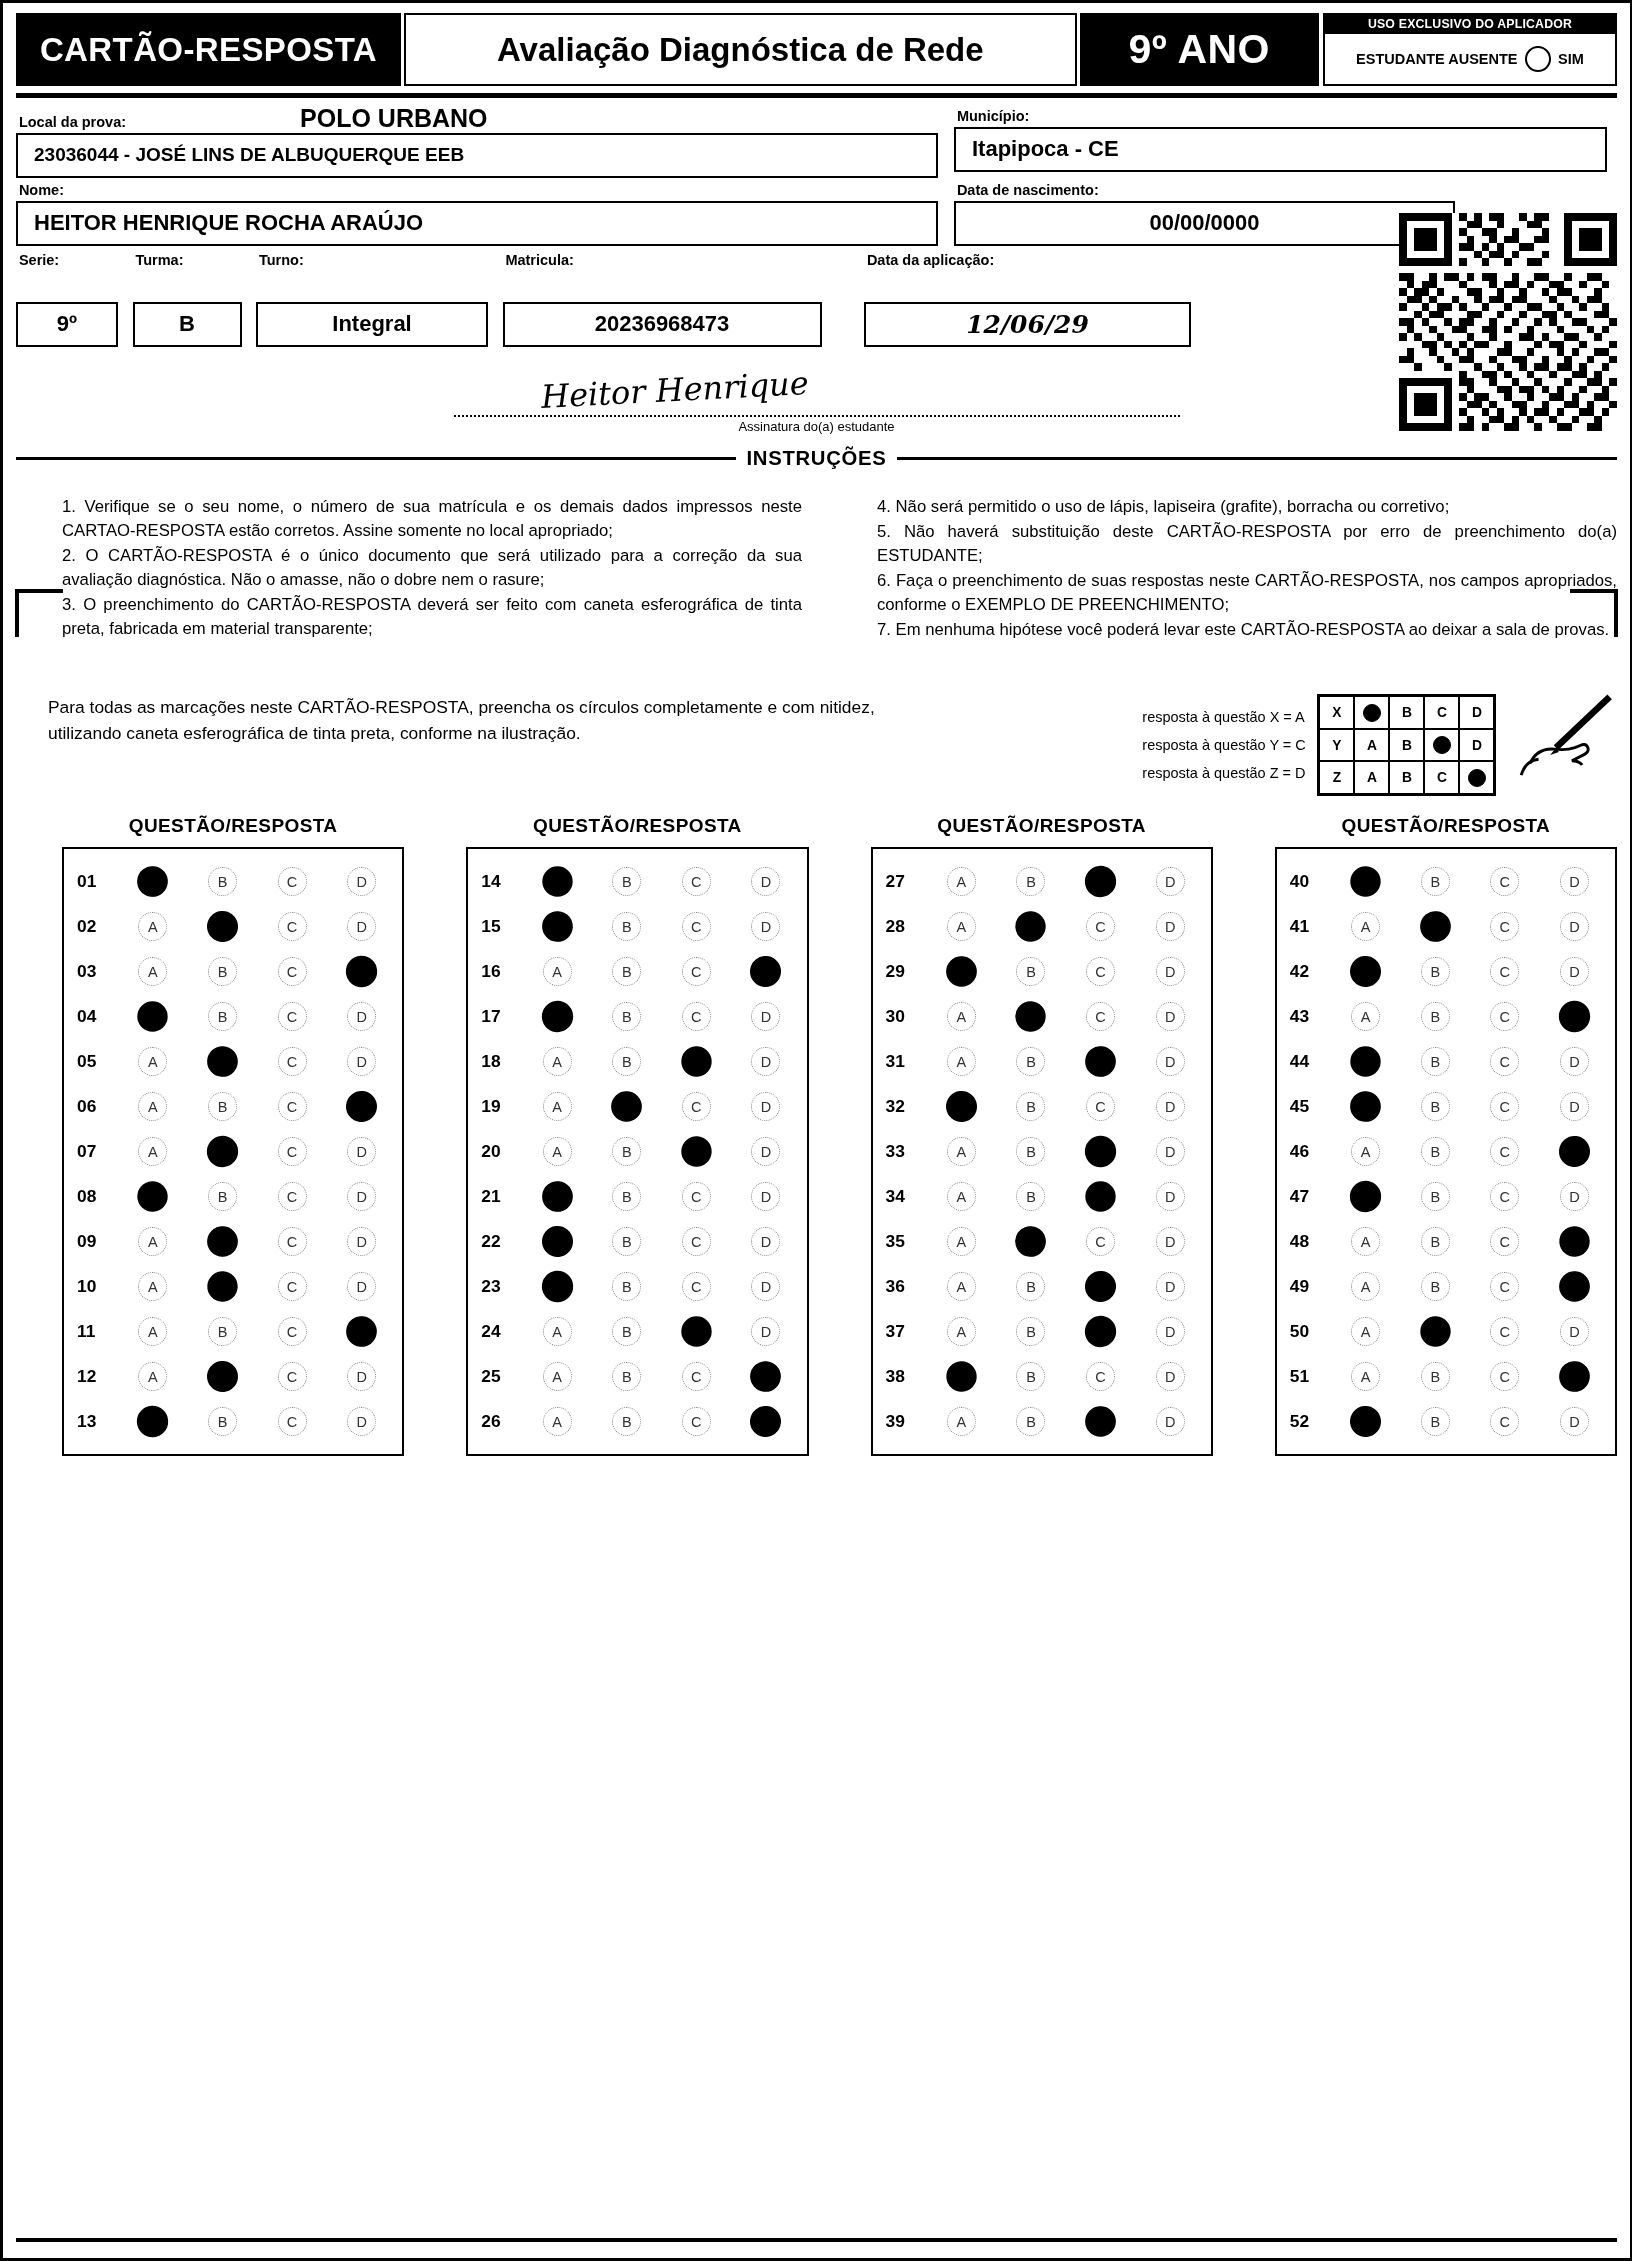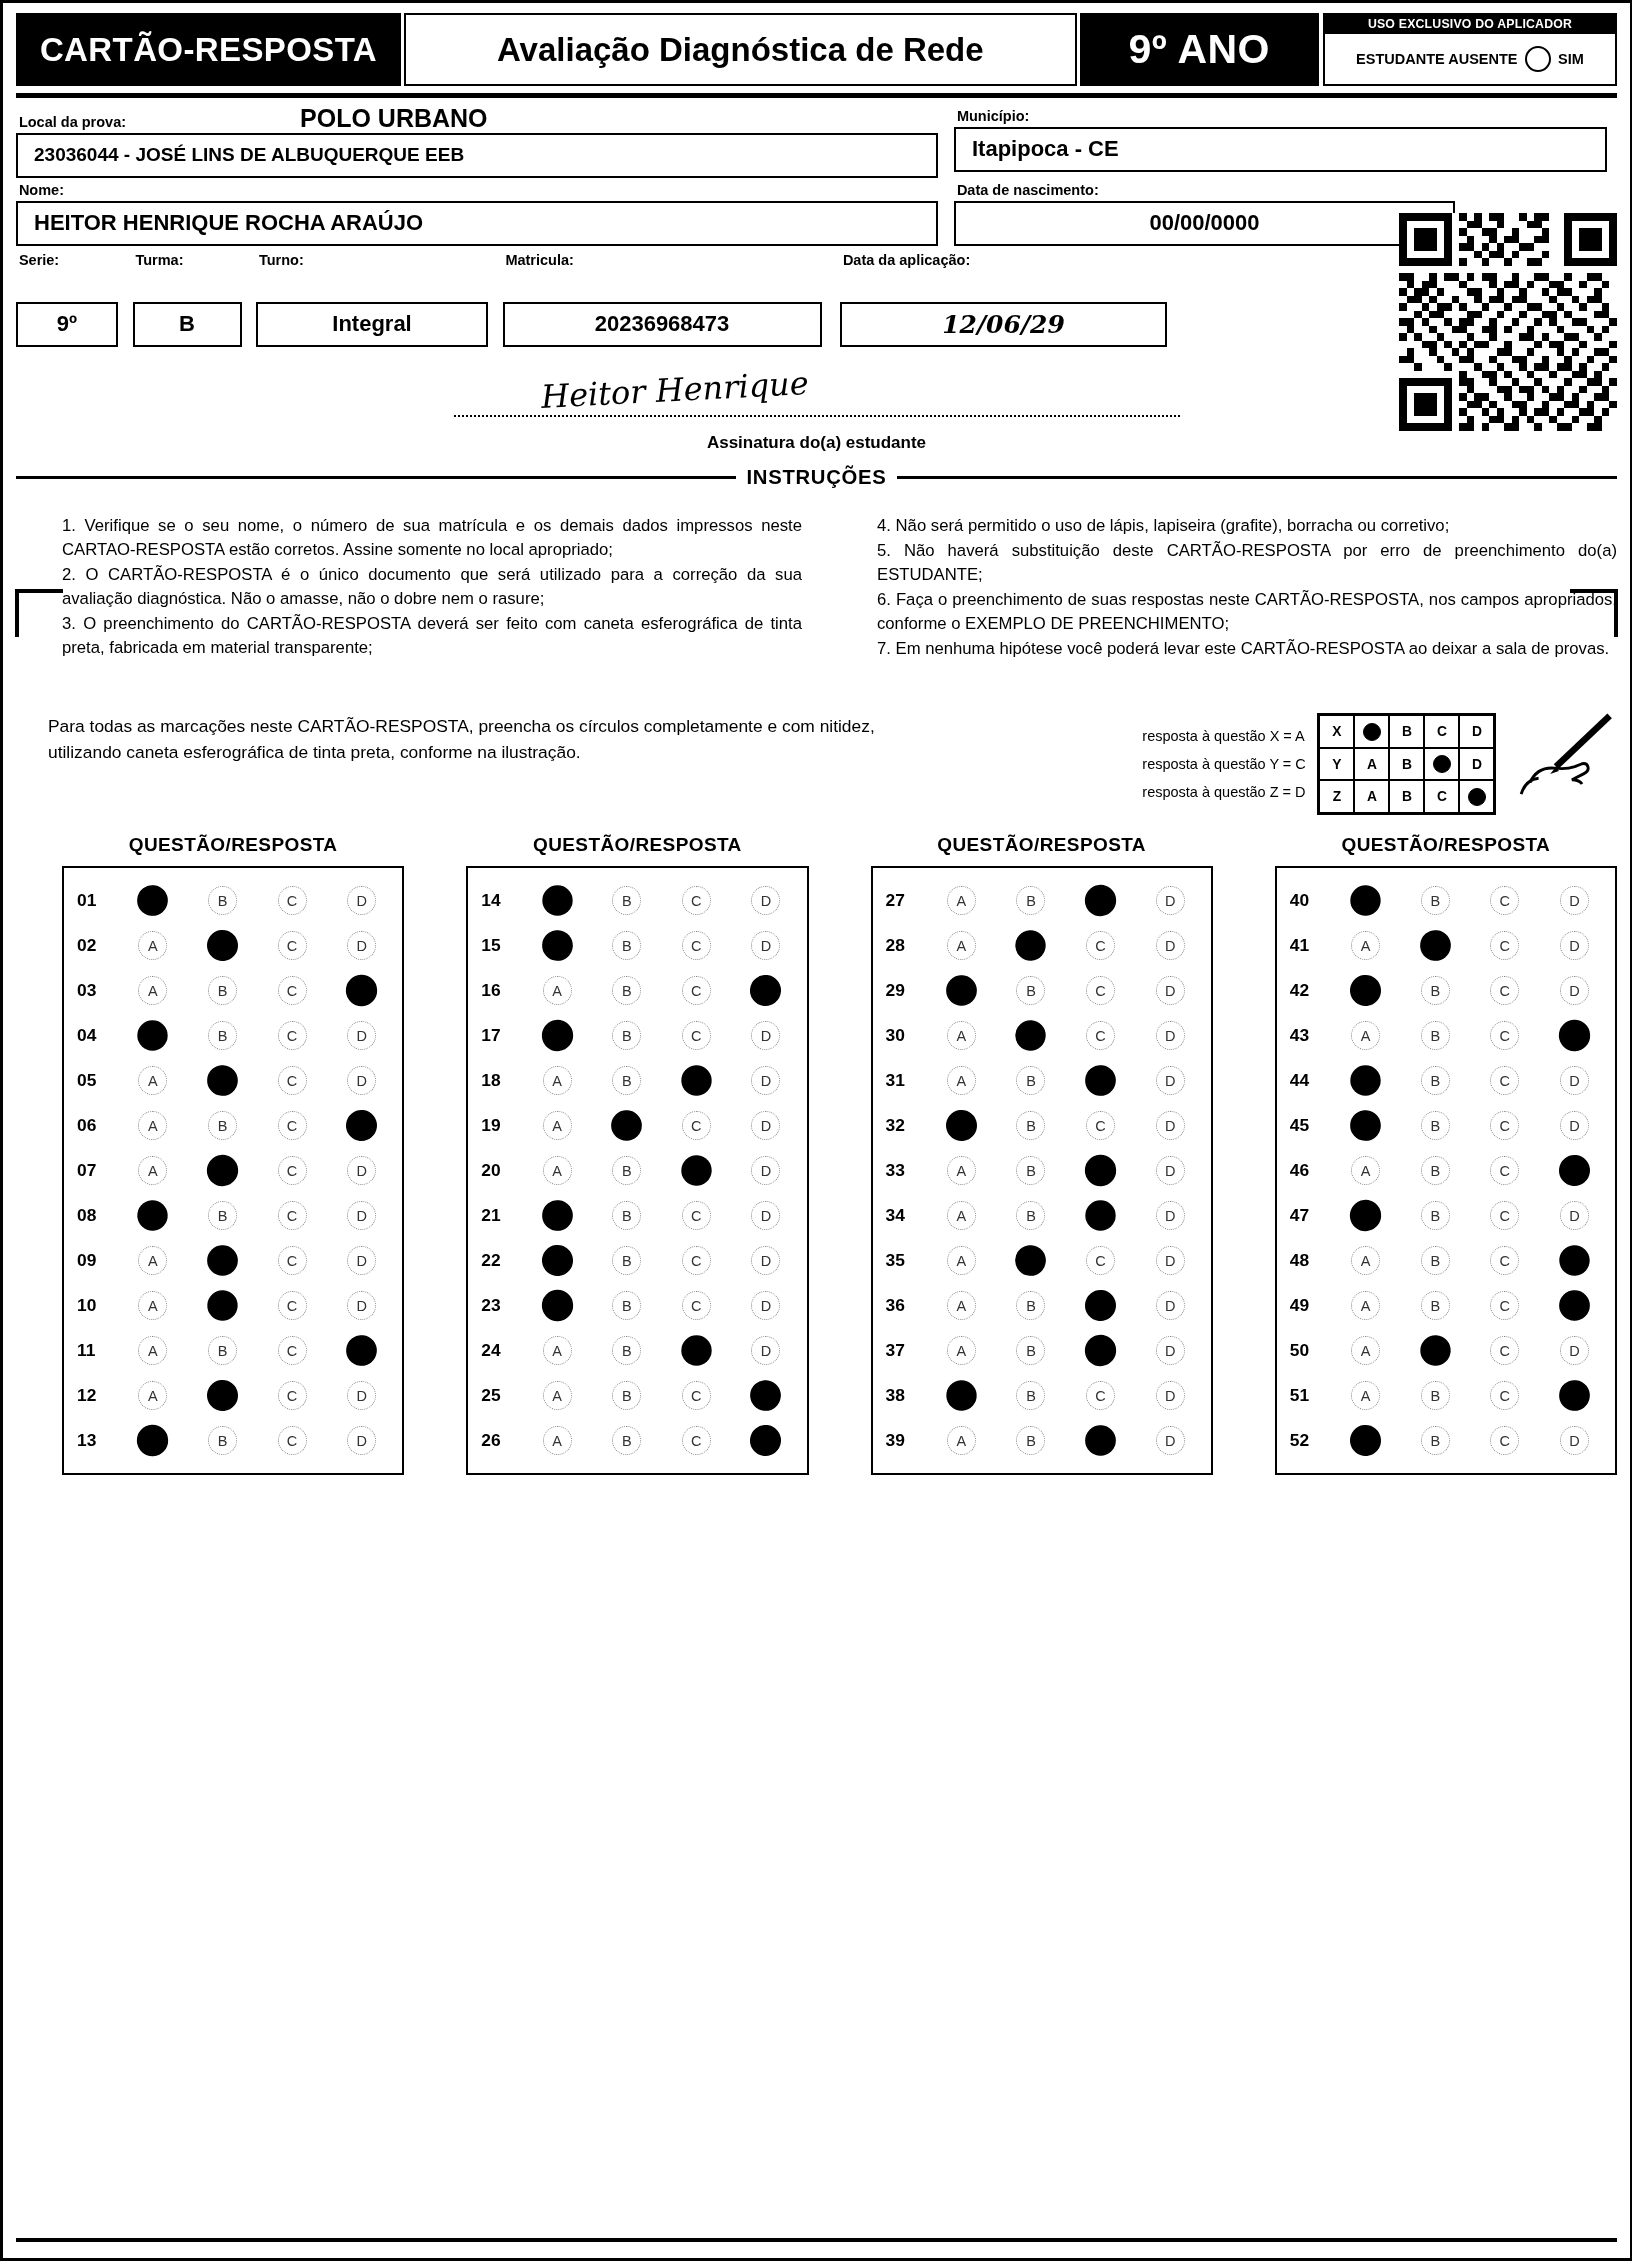--- a/index.html
+++ b/index.html
@@ -87,21 +87,21 @@
     border-bottom:2.2px dotted #000;
     width:726px; margin:0 auto; height:48px;
     position:relative;
   }
   .sig-script {
     font-family:"DejaVu Serif", serif;
     font-style:italic; font-size:32px;
     position:absolute; left:87px; top:4.4px;
     transform:rotate(-3deg);
   }
-  .sig-cap { font-size:17px; font-weight:bold; margin-top:16px; }
+  .sig-cap { font-size:13px; font-weight:normal; margin-top:2px; }
 
   
   .instr-wrap { margin:13px 13px 0 13px; position:relative; }
   .instr-head { display:flex; align-items:center; gap:10.2px; }
   .instr-head .line { flex:1; height:3.6px; background:#000; }
   .instr-head .t { font-size:20.3px; font-weight:bold; letter-spacing:0.7px; }
   .instr-cols { display:flex; gap:29px; margin-top:25px; }
   .instr-col { flex:1; font-size:16.7px; line-height:1.42; text-align:justify;margin-left:46px; }
   .instr-col p { margin:0 0 1.5px 0; }
 
@@ -209,21 +209,21 @@
         <div class="box" style="justify-content:center; padding-left:0;">B</div>
       </div>
       <div class="ff" style="width:232px;">
         <div class="lbl">Turno:</div>
         <div class="box" style="justify-content:center; padding-left:0;">Integral</div>
       </div>
       <div class="ff" style="width:319px;">
         <div class="lbl">Matricula:</div>
         <div class="box" style="justify-content:center; padding-left:0;">20236968473</div>
       </div>
-      <div class="ff" style="width:327px; margin-left:4px;">
+      <div class="ff" style="width:327px; margin-left:28px;">
         <div class="lbl">Data da aplicação:</div>
         <div class="box" style="justify-content:center; padding-left:0; font-family:'DejaVu Serif', serif; font-style:italic; font-size:25px;">12/06/29</div>
       </div>
     </div>
 
     <div class="qr">
       <svg viewBox="0 0 29 29" width="218" height="218" shape-rendering="crispEdges">
         <rect width="29" height="29" fill="#fff"></rect>
         <g fill="#000">
           <rect x="0" y="0" width="7" height="1"></rect>

